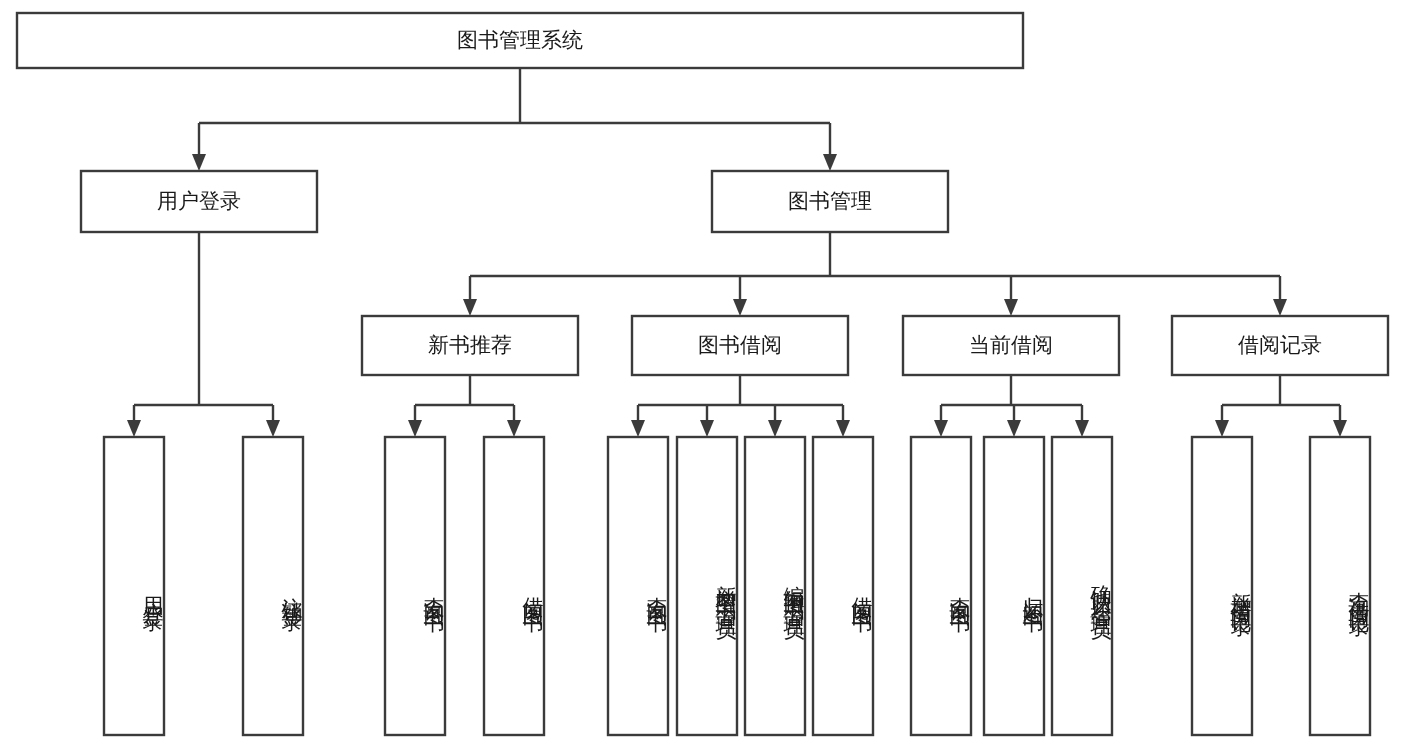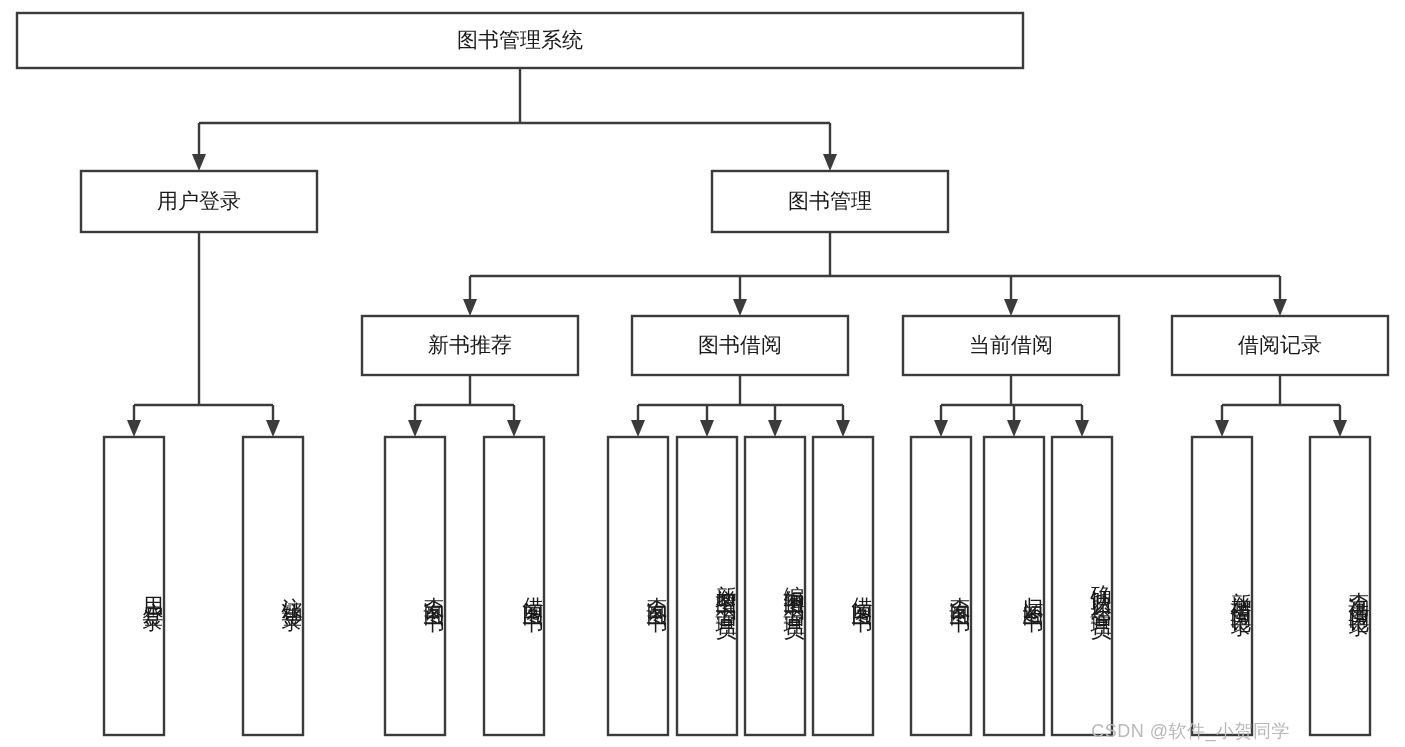--- a/index.html
+++ b/index.html
@@ -178,14 +178,13 @@
       <div class="node-label-v" style="left: 677px; top: 451px; width: 60px; height: 278px;">新增图书（管理员）</div>
       <div class="node-label-v" style="left: 745px; top: 451px; width: 60px; height: 278px;">编辑图书（管理员）</div>
       <div class="node-label-v" style="left: 813px; top: 451px; width: 60px; height: 278px;">借阅图书</div>
       <div class="node-label-v" style="left: 911px; top: 451px; width: 60px; height: 278px;">查询图书</div>
       <div class="node-label-v" style="left: 984px; top: 451px; width: 60px; height: 278px;">归还图书</div>
       <div class="node-label-v" style="left: 1052px; top: 451px; width: 60px; height: 278px;">确认归还（管理员）</div>
       <div class="node-label-v" style="left: 1192px; top: 451px; width: 60px; height: 278px;">新增借阅记录</div>
       <div class="node-label-v" style="left: 1310px; top: 451px; width: 60px; height: 278px;">查询借阅记录</div>
     </div>
 
-  <div class="watermark">CSDN @软件_小贺同学</div>
 </div>
 
 </body></html>

